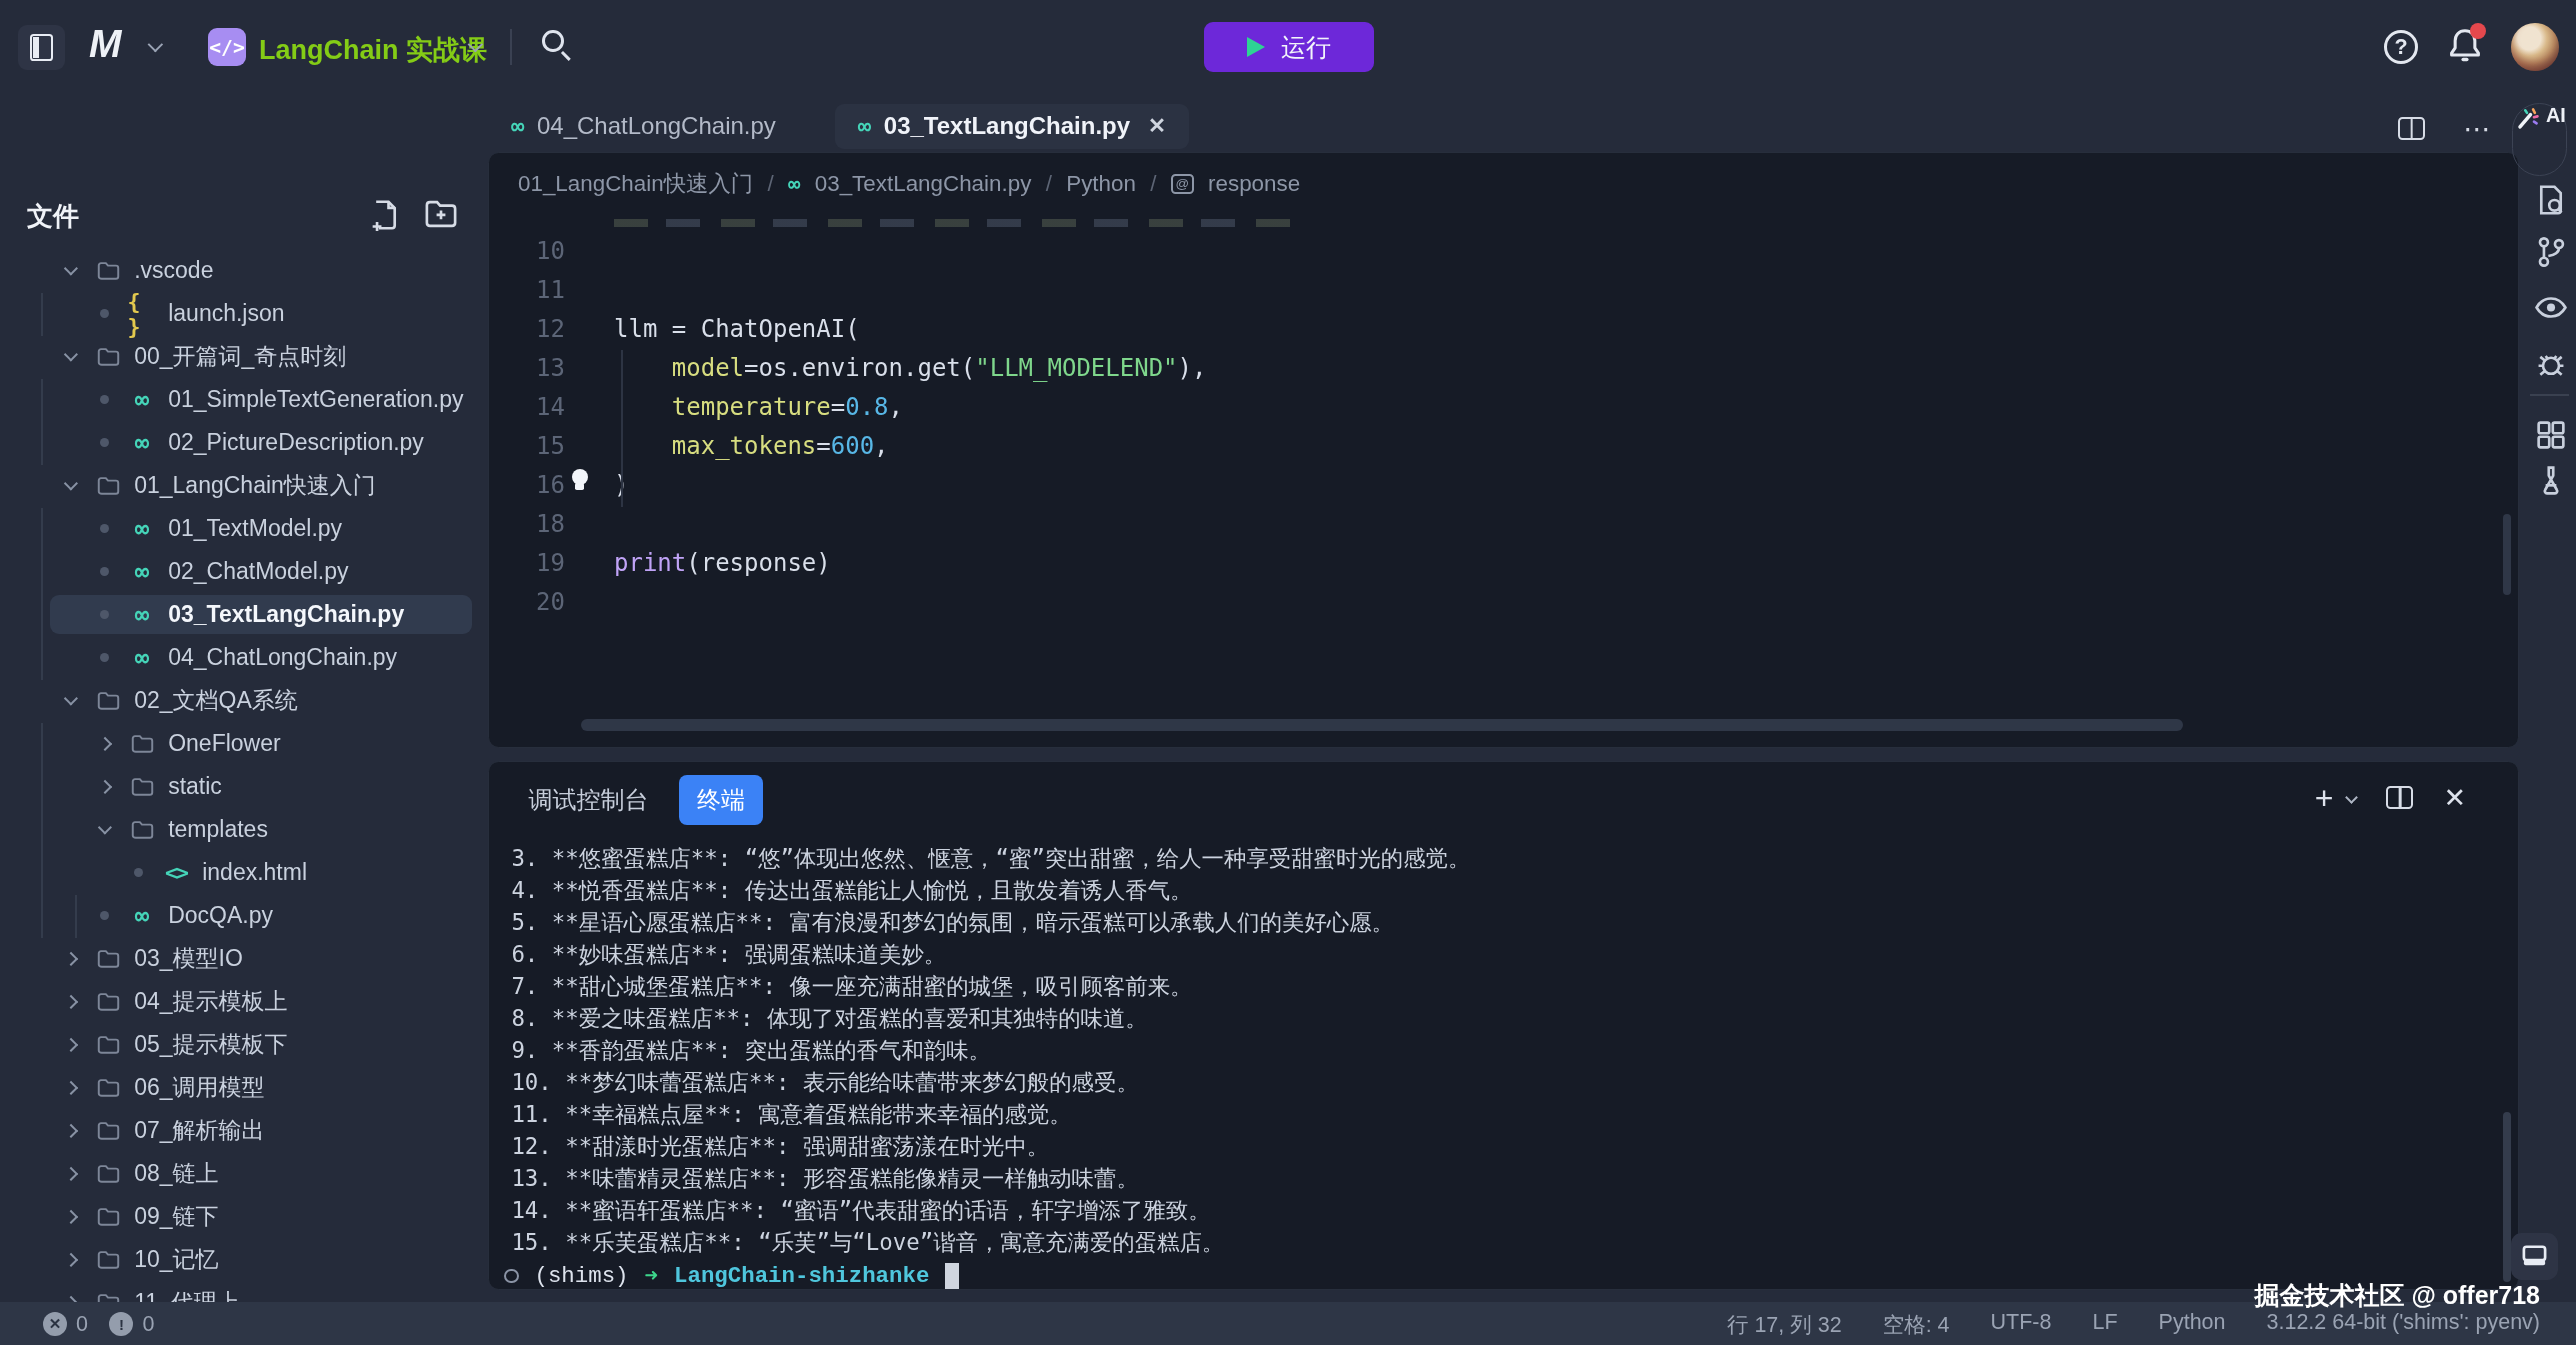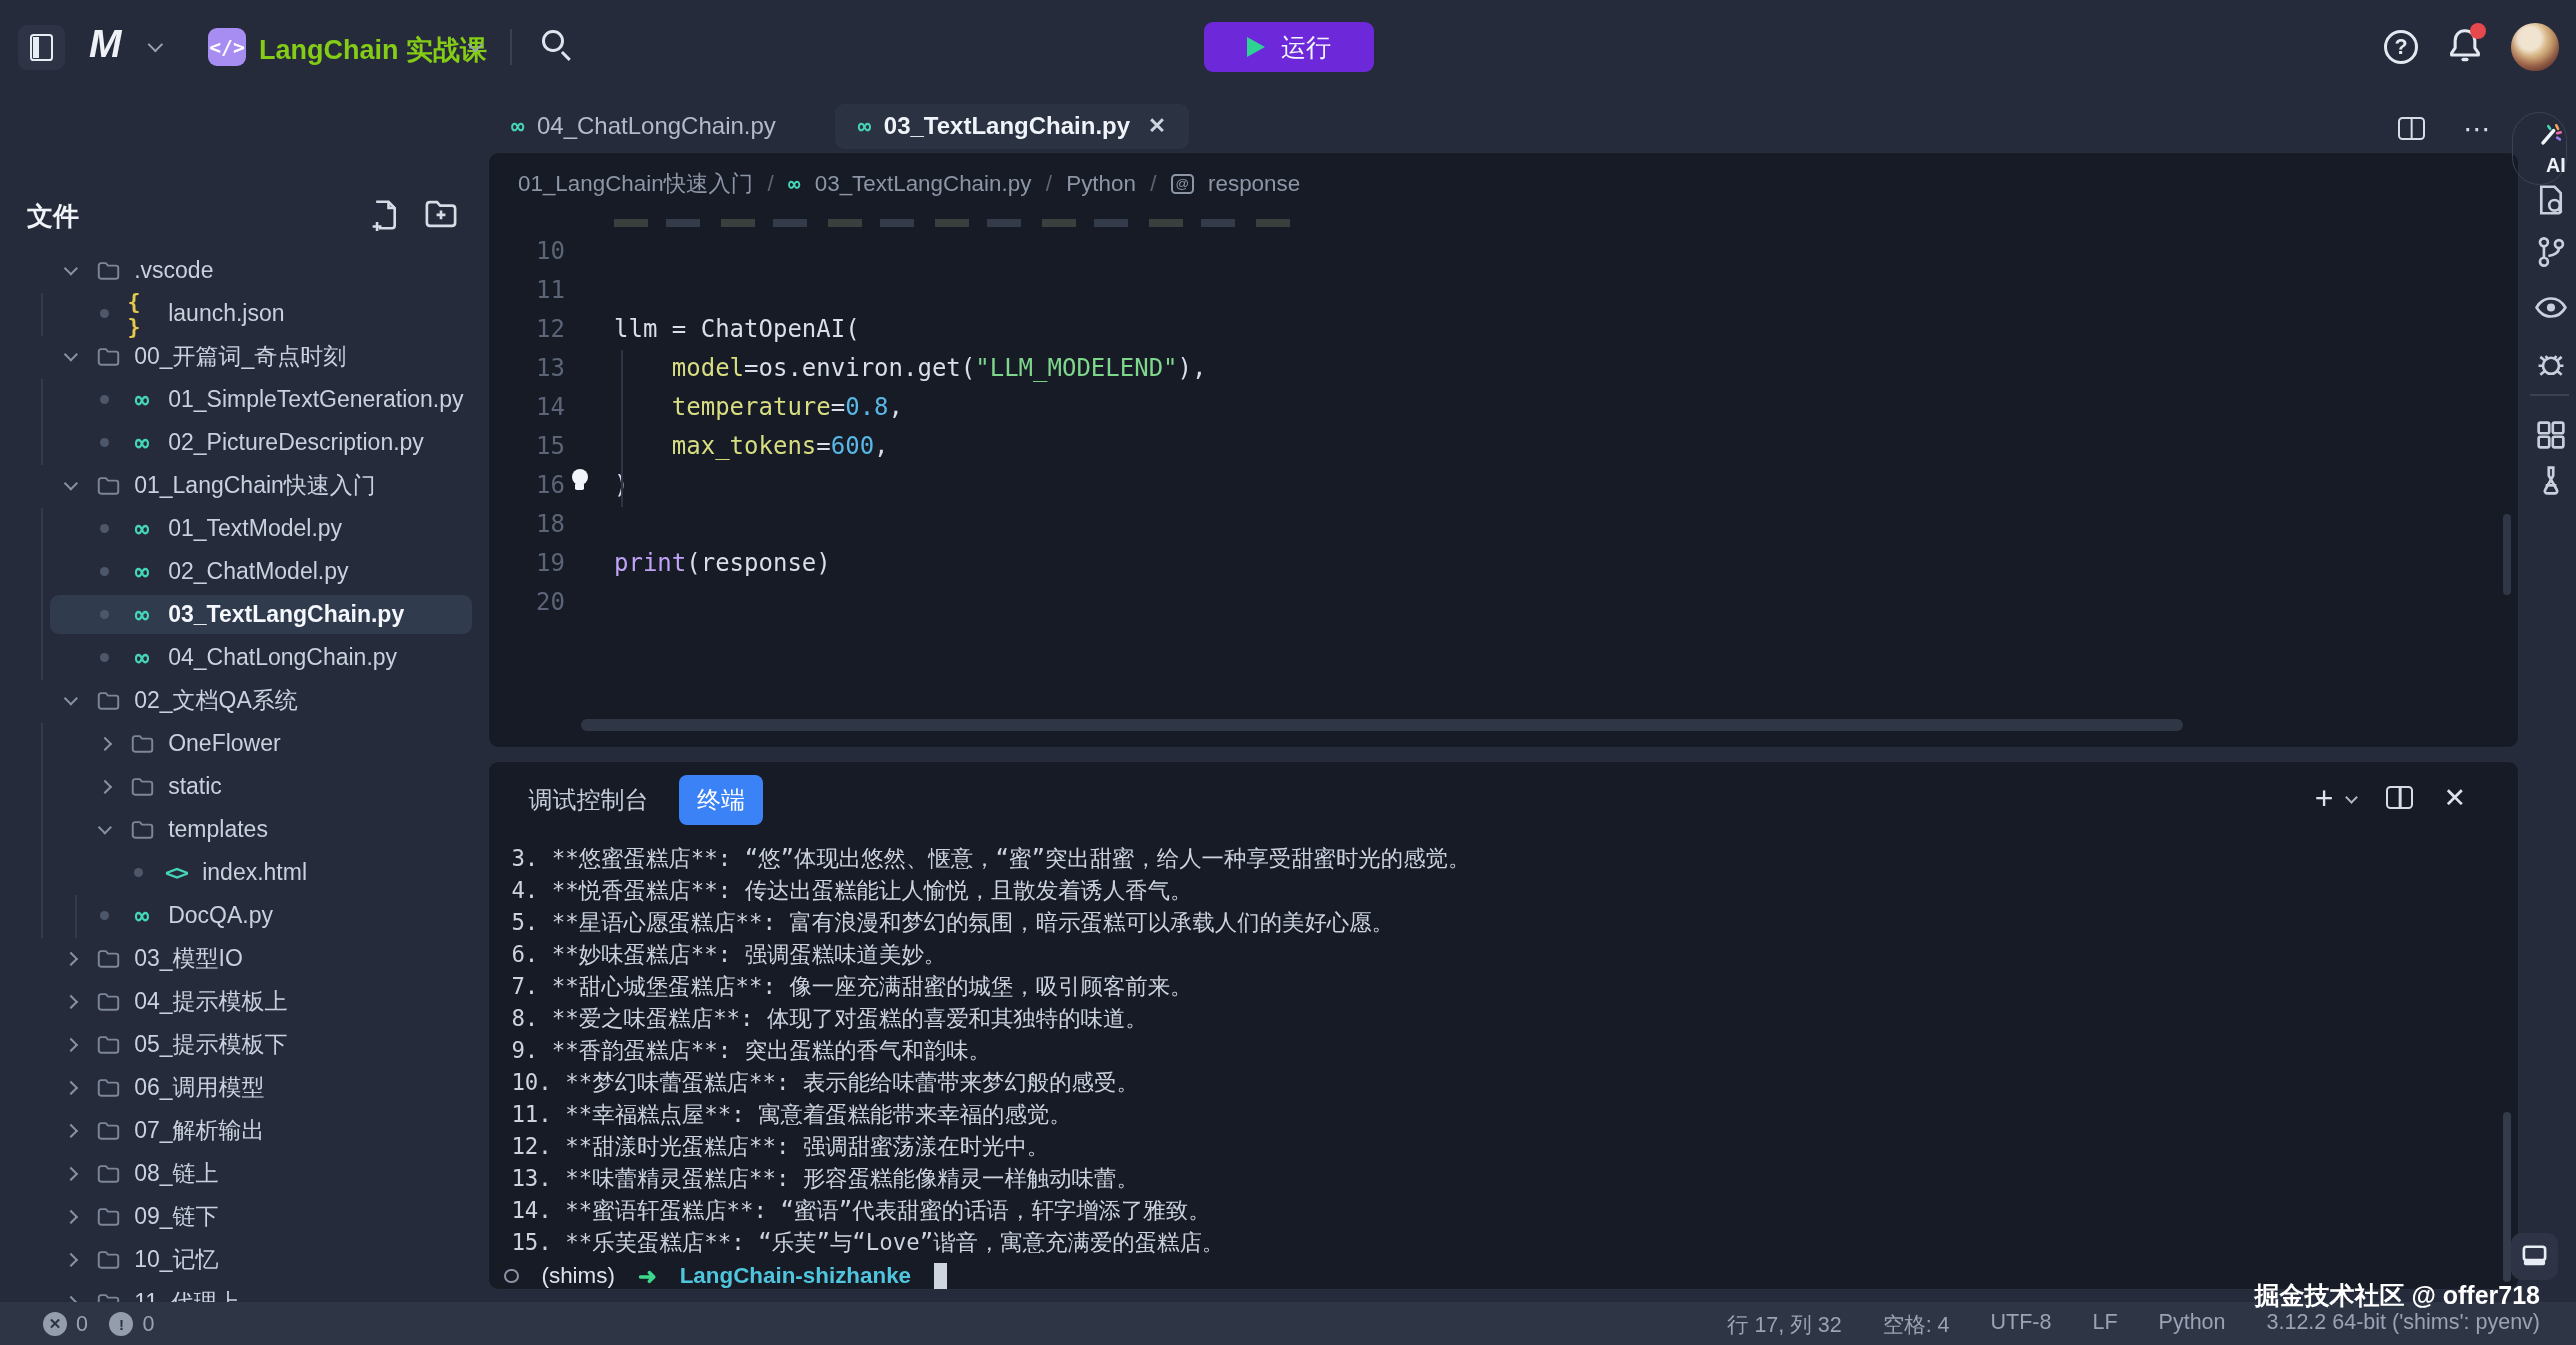--- a/index.html
+++ b/index.html
@@ -104,33 +104,33 @@
     border-radius:10.7px; border:0.9px solid #272e3c; overflow:hidden; }
   .term-tabs { position:absolute; left:21.5px; top:12.5px; display:flex; align-items:center; gap:12.5px; }
   .ttab { font-size:24px; color:#c7cedb; padding:9px 18px; border-radius:8px; }
   .ttab.active { background:#3b82f6; color:#ffffff; font-weight:400; }
   .term-actions { position:absolute; right:52px; top:19.7px; display:flex; align-items:center; gap:30px; color:#dde2ec; }
   .plus-ic { font-size:32px; line-height:1; color:#dde2ec; }
   .mini-chev { width:9px; height:9px; border-right:2.2px solid #aeb6c4; border-bottom:2.2px solid #aeb6c4; transform:rotate(45deg); margin-left:-16px; }
   .close-ic { font-size:27px; color:#dde2ec; }
   #term-lines { position:absolute; left:22.4px; top:80px; right:18px; font-family:"DejaVu Sans Mono",monospace; }
   .term-line { height:32px; line-height:32px; font-size:22.4px; color:#ccd3df; white-space:nowrap; overflow:hidden; }
-  .term-prompt { position:absolute; left:22.4px; top:498px; height:32px; display:flex; align-items:center; gap:23px;
-    font-family:Liberation Sans, sans-serif; font-size:22.4px; }
+  .term-prompt { position:absolute; left:22.4px; top:498px; height:32px; display:flex; align-items:center; gap:16px;
+    font-family:Liberation Mono, monospace; font-size:22.4px; }
   .p-circle { width:14.3px; height:14.3px; border:2.2px solid #8a93a5; border-radius:50%; margin-left:-7.2px; }
   .p-env { color:#dde3ed; }
   .p-arrow { color:#3dd68c; font-weight:700; }
   .p-cwd { color:#4fc6dd; font-weight:700; }
   .p-cursor { width:13.4px; height:27px; background:#cfd5df; }
   .vscroll-term { position:absolute; right:7.2px; bottom:7.2px; width:8px; height:170px; background:#343c4c; border-radius:4.5px; }
 
   
   .actbar { position:absolute; left:2525px; top:93px; width:51px; height:1210px; }
-  .ai-pill { position:absolute; left:-13.4px; top:19px; width:55px; height:73px; border:1.8px solid #3c4354;
-    border-radius:28px; display:flex; flex-direction:column; align-items:flex-end; justify-content:center; gap:3.6px; }
+  .ai-pill { position:absolute; left:-13.4px; top:10px; width:55px; height:73px; border:1.8px solid #3c4354;
+    border-radius:28px; display:flex; align-items:flex-start; justify-content:center; gap:3.6px; }
   .ai-label { font-size:19.7px; color:#eef1f7; font-weight:600; }
   .act-ic { position:absolute; left:50%; transform:translateX(-50%); width:36px; height:36px; display:flex; align-items:center; justify-content:center; }
   .act-div { position:absolute; left:5.4px; width:39px; height:1.8px; background:#3a4150; }
   .dev-btn { position:absolute; left:2511px; top:1233px; width:47px; height:47px; background:#2e3445; border-radius:10.7px;
     display:flex; align-items:center; justify-content:center; z-index:40; }
 
   
   .statusbar { position:absolute; left:0; top:1302px; width:2576px; height:44px; background:#2e3646; z-index:50;
     display:flex; align-items:center; font-size:21.5px; color:#9aa3b3; }
   .sb-left { display:flex; align-items:center; gap:9px; margin-left:43px; }

